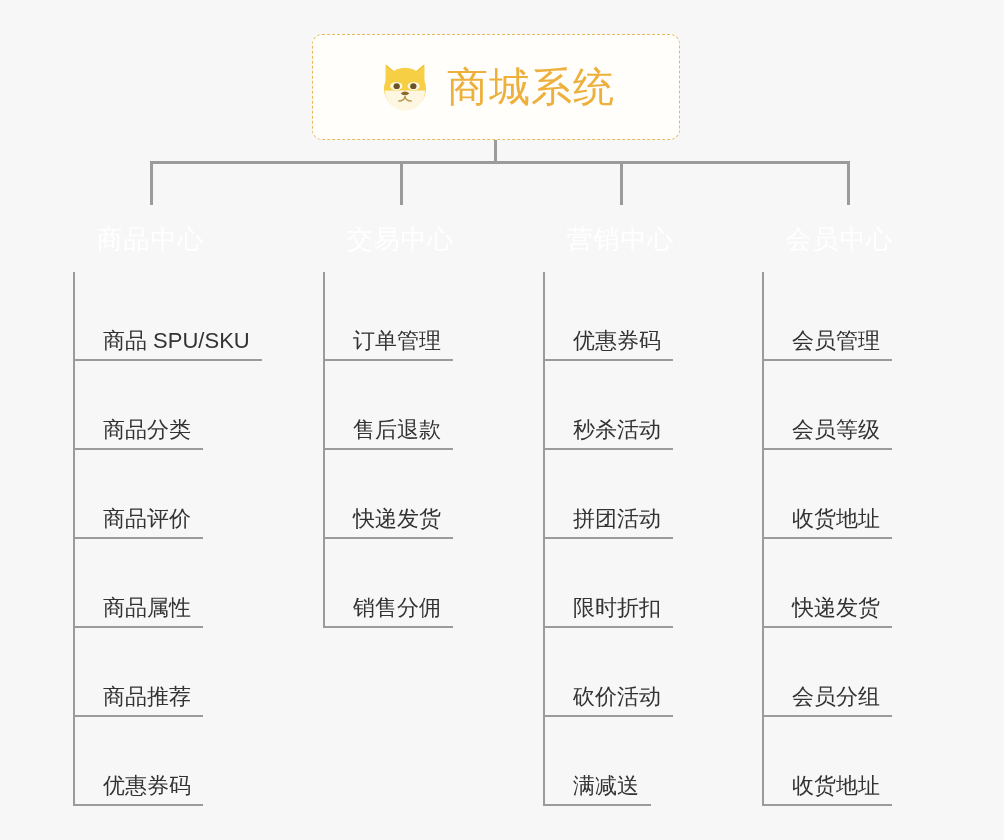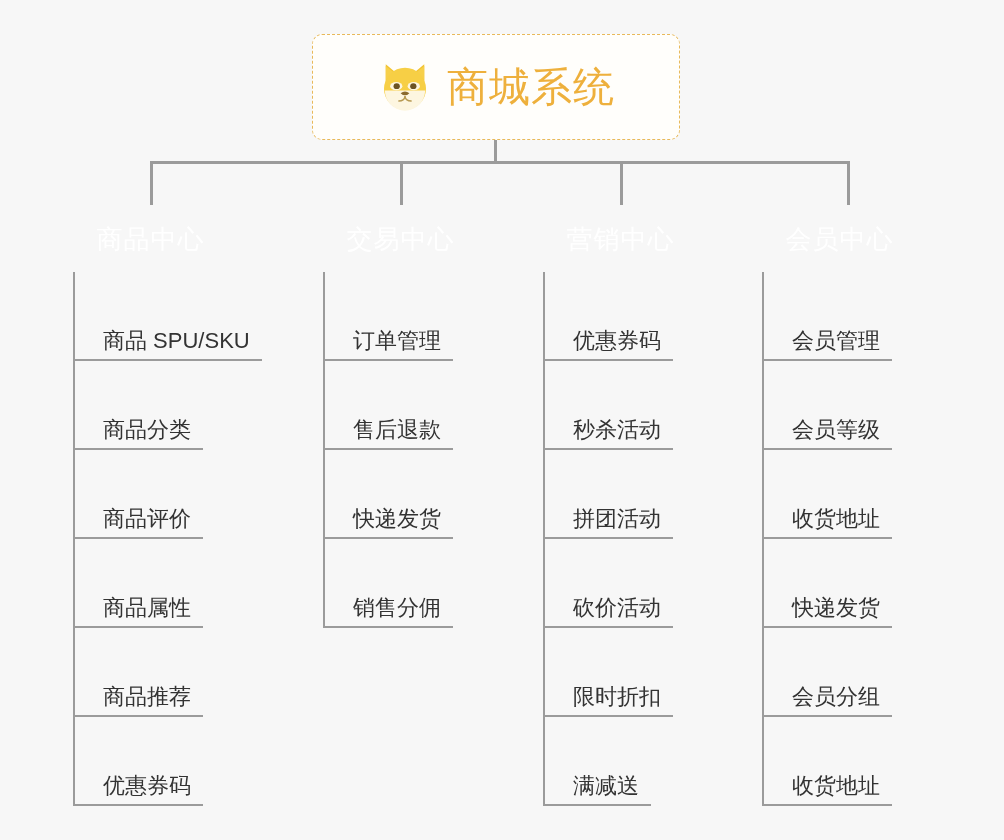--- a/index.html
+++ b/index.html
@@ -184,25 +184,25 @@
         </div>
         <div class="leaf">
           <span class="leaf-label">秒杀活动</span>
           <span class="leaf-rule" style="width: 128px; background: rgb(155, 155, 155);"></span>
         </div>
         <div class="leaf">
           <span class="leaf-label">拼团活动</span>
           <span class="leaf-rule" style="width: 128px; background: rgb(155, 155, 155);"></span>
         </div>
         <div class="leaf">
+          <span class="leaf-label">限时折扣</span>
+          <span class="leaf-rule" style="width: 128px; background: rgb(155, 155, 155);"></span>
+        </div>
+        <div class="leaf">
           <span class="leaf-label">砍价活动</span>
-          <span class="leaf-rule" style="width: 128px; background: rgb(155, 155, 155);"></span>
-        </div>
-        <div class="leaf">
-          <span class="leaf-label">限时折扣</span>
           <span class="leaf-rule" style="width: 128px; background: rgb(155, 155, 155);"></span>
         </div>
         <div class="leaf">
           <span class="leaf-label">满减送</span>
           <span class="leaf-rule" style="width: 106px; background: rgb(155, 155, 155);"></span>
         </div>
       </div>
   </div>
 
   <div class="column" style="left:747px">

